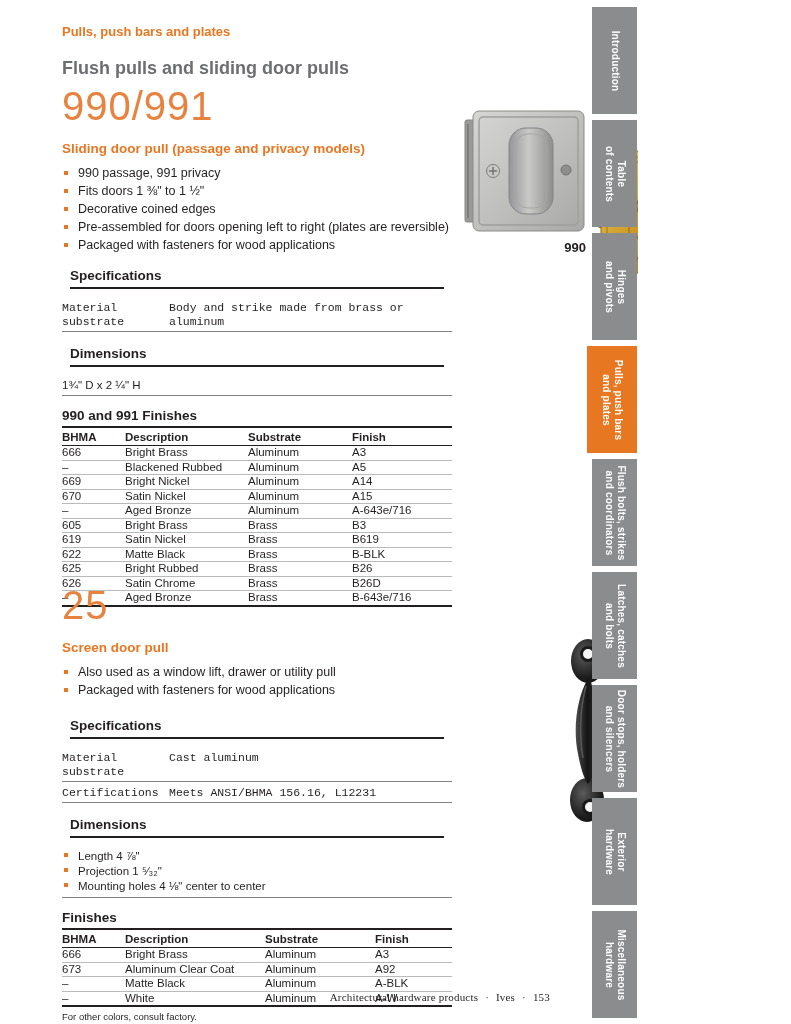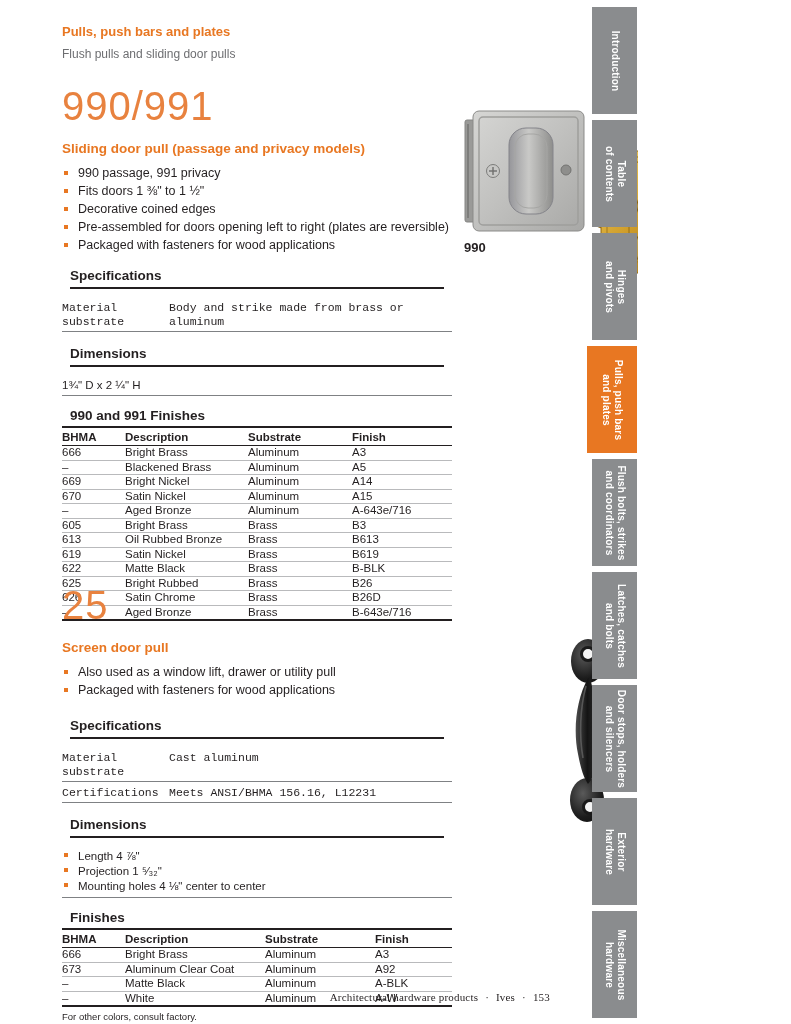--- a/index.html
+++ b/index.html
@@ -15,45 +15,45 @@
   html,body{margin:0;padding:0;background:#ffffff;}
   .page{
     position:relative;width:638px;height:1024px;background:#fff;
     font-family:"Liberation Sans","DejaVu Sans",sans-serif;color:var(--ink);
     overflow:hidden;
   }
 
   
   .page-header{position:absolute;left:62px;top:25px;}
   .category{color:var(--orange);font-weight:bold;font-size:13px;line-height:1.1;}
-  .subtitle{color:var(--gray-sub);font-weight:normal;font-size:12px;line-height:1.1;margin-top:9px;}
+  .subtitle{color:var(--gray-sub);font-weight:bold;font-size:18px;line-height:1.1;margin-top:20px;}
 
   
   .content{position:absolute;left:62px;width:390px;}
   .model-number{font-size:40px;line-height:1;color:var(--orange-light);font-weight:400;letter-spacing:1px;margin:0 0 15px 0;}
   .section-title{color:var(--orange);font-size:13.5px;font-weight:bold;margin:0 0 10px 0;line-height:1.2;}
   ul.features{list-style:none;margin:0 0 10px 0;padding:0;}
   ul.features li{position:relative;padding-left:16px;font-size:12.5px;line-height:13px;margin-bottom:5px;white-space:nowrap;}
   .sq{position:absolute;left:2px;top:4px;width:4px;height:4px;background:var(--orange);}
   h3.block-heading{font-size:13.5px;font-weight:bold;margin:8px;padding:6px 0 3px 0;border-bottom:2px solid var(--ink);line-height:1.2;}
-  h3.table-heading{font-size:13.5px;font-weight:bold;margin:12px 0 2px 8px;border-bottom:none;padding:0;line-height:1.2;}
+  h3.table-heading{font-size:13.5px;font-weight:bold;margin:12px 0 2px 0;border-bottom:none;padding:0;line-height:1.2;}
   .spec-row{display:grid;grid-template-columns:107px 1fr;font-size:11.5px;line-height:1.15;padding:4px 0 3px 0;border-bottom:1px solid var(--rule-mid);font-family:Liberation Mono, monospace;}
   .dim-text{font-size:11.5px;line-height:1.15;padding:4px 0 3px 0;border-bottom:1px solid var(--rule-mid);}
   ul.dim-list{list-style:none;margin:0;padding:4px 0 5px 0;border-bottom:1px solid var(--rule-mid);}
   ul.dim-list li{position:relative;padding-left:16px;font-size:11.5px;line-height:12px;margin-bottom:3px;}
   ul.dim-list li:last-child{margin-bottom:0;}
   ul.dim-list .sq{top:3px;width:3.5px;height:3.5px;}
   table.finishes{width:100%;border-collapse:collapse;font-size:11.5px;}
   table.finishes th{font-size:11.5px;font-weight:bold;text-align:left;padding:2.5px 0;border-top:2.5px solid var(--ink);border-bottom:1.5px solid var(--ink);}
   table.finishes td{padding:1px 0;border-bottom:1px solid var(--rule-light);line-height:11.5px;}
   table.finishes tr:last-child td{border-bottom:2px solid var(--ink);}
   .footnote{font-size:9.5px;margin-top:4px;line-height:1.2;}
 
   
-  .figure{position:absolute;margin:0;}
+  .figure{position:absolute;margin:0;text-align:right;}
   .figure-label{font-size:13px;font-weight:bold;color:var(--ink);margin-top:2px;}
 
   
   .page-footer{position:absolute;top:991px;right:86px;font-size:11px;color:var(--ink);letter-spacing:0.2px;font-family:Liberation Serif, serif;}
   .page-footer span{margin:0 2px;}
 
   
   .sidebar{position:absolute;top:7px;right:1px;width:50px;display:flex;flex-direction:column;gap:6px;}
   .tab{position:relative;height:107px;width:45px;margin-left:auto;background:var(--tab-gray);}
   .tab.active{width:50px;background:var(--orange);}
@@ -113,21 +113,21 @@
       </thead>
       <tbody>
         <tr>
             <td>666</td>
             <td>Bright Brass</td>
             <td>Aluminum</td>
             <td>A3</td>
           </tr>
         <tr>
             <td>–</td>
-            <td>Blackened Brass</td>
+            <td>Blackened Rubbed</td>
             <td>Aluminum</td>
             <td>A5</td>
           </tr>
         <tr>
             <td>669</td>
             <td>Bright Nickel</td>
             <td>Aluminum</td>
             <td>A14</td>
           </tr>
         <tr>
@@ -140,26 +140,20 @@
             <td>–</td>
             <td>Aged Bronze</td>
             <td>Aluminum</td>
             <td>A-643e/716</td>
           </tr>
         <tr>
             <td>605</td>
             <td>Bright Brass</td>
             <td>Brass</td>
             <td>B3</td>
-          </tr>
-        <tr>
-            <td>613</td>
-            <td>Oil Rubbed Bronze</td>
-            <td>Brass</td>
-            <td>B613</td>
           </tr>
         <tr>
             <td>619</td>
             <td>Satin Nickel</td>
             <td>Brass</td>
             <td>B619</td>
           </tr>
         <tr>
             <td>622</td>
             <td>Matte Black</td>

